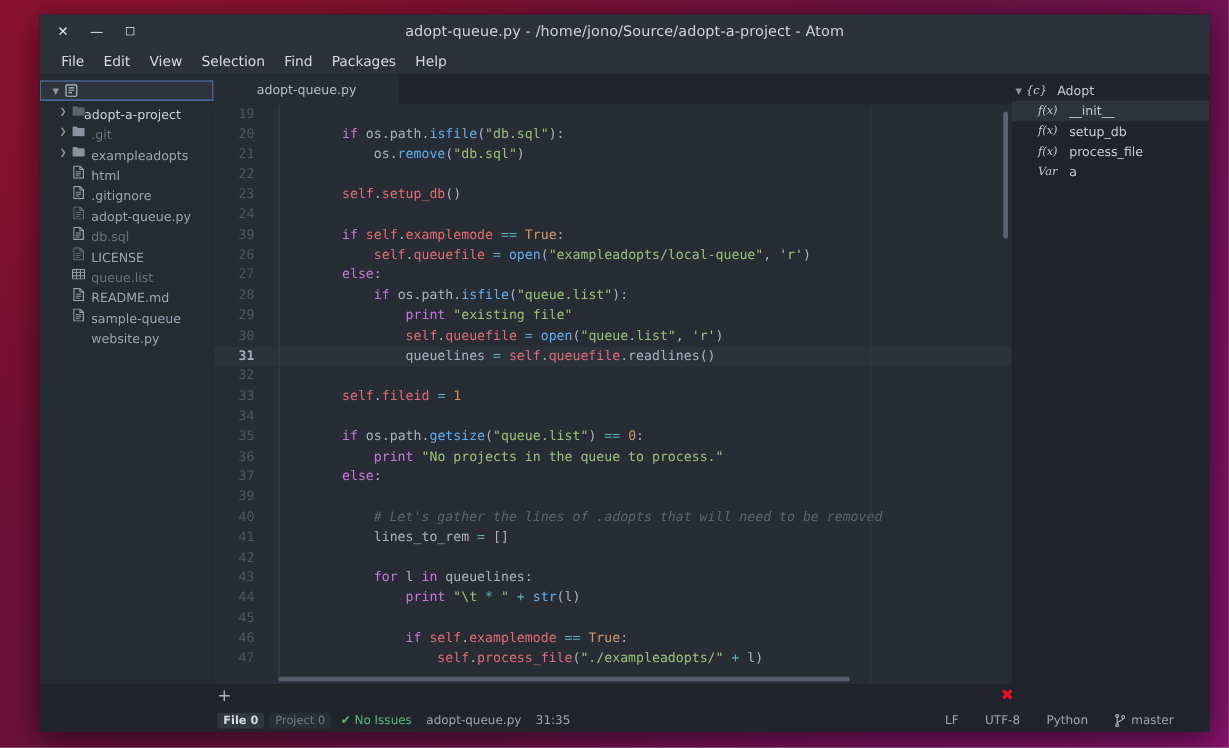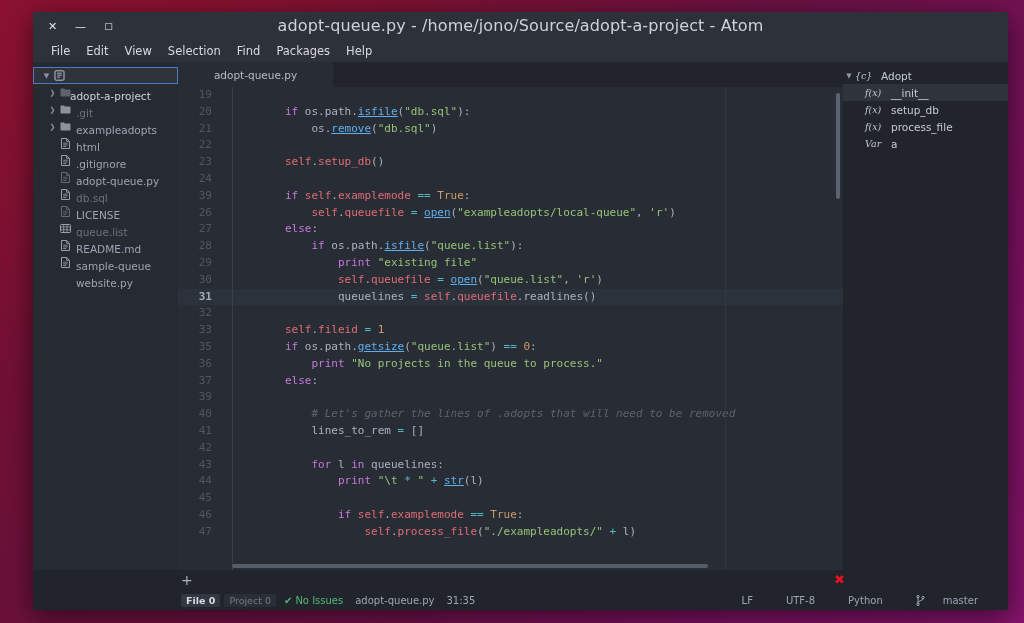--- a/index.html
+++ b/index.html
@@ -24,21 +24,21 @@
     display: flex; flex-direction: column;
   }
 
   
   #titlebar {
     height: 28px; flex: 0 0 28px; background: #2d3139;
     position: relative;
   }
   #titlebar .title {
     position: absolute; left: 0; right: 0; top: 0; line-height: 28px;
-    text-align: center; color: #cfd2d6; font-size: 16px;
+    text-align: center; color: #cfd2d6; font-size: 12px;
     letter-spacing: .1px;
   }
   .wbtns { position: absolute; left: 14px; top: 0; height: 28px;
            display: flex; align-items: center; gap: 17px; }
   .wbtn { color: #e9eaec; font-size: 11px; line-height: 1; width: 11px;
           text-align: center; cursor: default; }
   .wbtn.sq { font-size: 9px; }
 
   
   #menubar {
@@ -112,21 +112,21 @@
   
   #vscroll { position: absolute; right: 3px; top: 6px;
              width: 4px; height: 106px; background: #5b6372; border-radius: 2px; }
   
   #hscroll { position: absolute; left: 54px; bottom: 2px;
              width: 476px; height: 4px; background: #555d6b; border-radius: 2px; }
 
   
   .kw  { color: #c678dd; }   
   .var { color: #e06c75; }   
-  .fn  { color: #61afef; text-decoration: underline; }   
+  .fn  { color: #61afef; }   
   .str { color: #98c379; }   
   .num { color: #d19a66; }   
   .op  { color: #56b6c2; }   
   .pl  { color: #abb2bf; }   
   .cmt { color: #5c6370; font-style: italic; }
 
   
   #outline {
     width: 165px; flex: 0 0 165px; background: #21252b;
     padding-top: 5px; overflow: hidden;
@@ -158,22 +158,22 @@
     padding-left: 148px; padding-right: 30px; gap: 0;
   }
   .sbadge { background: #323841; color: #d7dbe2; font-weight: bold;
             padding: 1px 5px; border-radius: 2px; margin-right: 4px;
             font-size: 9.5px; }
   .sbadge.muted { background: #2a2f37; color: #737b88; font-weight: normal; }
   .sgreen { color: #56b87a; margin-left: 4px; display: flex;
             align-items: center; gap: 3px; }
   .sitem { margin-left: 12px; color: #9da5b4; }
   #statusright { margin-left: auto; display: flex; align-items: center; gap: 18px; }
-  #statusright .sitem { margin-left: 15px; }
-  .branch { display: flex; align-items: flex-end; gap: 18px; }
+  #statusright .sitem { margin-left: 4px; }
+  .branch { display: flex; align-items: flex-end; gap: 5px; }
 </style>
 </head>
 <body>
 
 <div id="window">
 
   <div id="titlebar">
     <div class="wbtns">
       <span class="wbtn">✕</span>
       <span class="wbtn">—</span>
@@ -330,20 +330,21 @@
             <div class="cl"><span class="gut">24</span><span class="src"></span></div>
             <div class="cl"><span class="gut">39</span><span class="src"><span class="pl">        </span><span class="kw">if</span><span class="pl"> </span><span class="var">self</span><span class="pl">.</span><span class="var">examplemode</span><span class="pl"> </span><span class="op">==</span><span class="pl"> </span><span class="num">True</span><span class="pl">:</span></span></div>
             <div class="cl"><span class="gut">26</span><span class="src"><span class="pl">            </span><span class="var">self</span><span class="pl">.</span><span class="var">queuefile</span><span class="pl"> </span><span class="op">=</span><span class="pl"> </span><span class="fn">open</span><span class="pl">(</span><span class="str">"exampleadopts/local-queue"</span><span class="pl">, </span><span class="str">'r'</span><span class="pl">)</span></span></div>
             <div class="cl"><span class="gut">27</span><span class="src"><span class="pl">        </span><span class="kw">else</span><span class="pl">:</span></span></div>
             <div class="cl"><span class="gut">28</span><span class="src"><span class="pl">            </span><span class="kw">if</span><span class="pl"> os</span><span class="pl">.</span><span class="pl">path</span><span class="pl">.</span><span class="fn">isfile</span><span class="pl">(</span><span class="str">"queue.list"</span><span class="pl">):</span></span></div>
             <div class="cl"><span class="gut">29</span><span class="src"><span class="pl">                </span><span class="kw">print</span><span class="pl"> </span><span class="str">"existing file"</span></span></div>
             <div class="cl"><span class="gut">30</span><span class="src"><span class="pl">                </span><span class="var">self</span><span class="pl">.</span><span class="var">queuefile</span><span class="pl"> </span><span class="op">=</span><span class="pl"> </span><span class="fn">open</span><span class="pl">(</span><span class="str">"queue.list"</span><span class="pl">, </span><span class="str">'r'</span><span class="pl">)</span></span></div>
             <div class="cl hl"><span class="gut">31</span><span class="src"><span class="pl">                queuelines </span><span class="op">=</span><span class="pl"> </span><span class="var">self</span><span class="pl">.</span><span class="var">queuefile</span><span class="pl">.</span><span class="pl">readlines</span><span class="pl">()</span></span></div>
             <div class="cl"><span class="gut">32</span><span class="src"></span></div>
             <div class="cl"><span class="gut">33</span><span class="src"><span class="pl">        </span><span class="var">self</span><span class="pl">.</span><span class="var">fileid</span><span class="pl"> </span><span class="op">=</span><span class="pl"> </span><span class="num">1</span></span></div>
+            <div class="cl"><span class="gut">34</span><span class="src"></span></div>
             <div class="cl"><span class="gut">35</span><span class="src"><span class="pl">        </span><span class="kw">if</span><span class="pl"> os</span><span class="pl">.</span><span class="pl">path</span><span class="pl">.</span><span class="fn">getsize</span><span class="pl">(</span><span class="str">"queue.list"</span><span class="pl">) </span><span class="op">==</span><span class="pl"> </span><span class="num">0</span><span class="pl">:</span></span></div>
             <div class="cl"><span class="gut">36</span><span class="src"><span class="pl">            </span><span class="kw">print</span><span class="pl"> </span><span class="str">"No projects in the queue to process."</span></span></div>
             <div class="cl"><span class="gut">37</span><span class="src"><span class="pl">        </span><span class="kw">else</span><span class="pl">:</span></span></div>
             <div class="cl"><span class="gut">39</span><span class="src"></span></div>
             <div class="cl"><span class="gut">40</span><span class="src"><span class="pl">            </span><span class="cmt"># Let's gather the lines of .adopts that will need to be removed</span></span></div>
             <div class="cl"><span class="gut">41</span><span class="src"><span class="pl">            lines_to_rem </span><span class="op">=</span><span class="pl"> []</span></span></div>
             <div class="cl"><span class="gut">42</span><span class="src"></span></div>
             <div class="cl"><span class="gut">43</span><span class="src"><span class="pl">            </span><span class="kw">for</span><span class="pl"> l </span><span class="kw">in</span><span class="pl"> queuelines:</span></span></div>
             <div class="cl"><span class="gut">44</span><span class="src"><span class="pl">                </span><span class="kw">print</span><span class="pl"> </span><span class="str">"\t </span><span class="op">*</span><span class="str"> "</span><span class="pl"> </span><span class="op">+</span><span class="pl"> </span><span class="fn">str</span><span class="pl">(l)</span></span></div>
             <div class="cl"><span class="gut">45</span><span class="src"></span></div>

